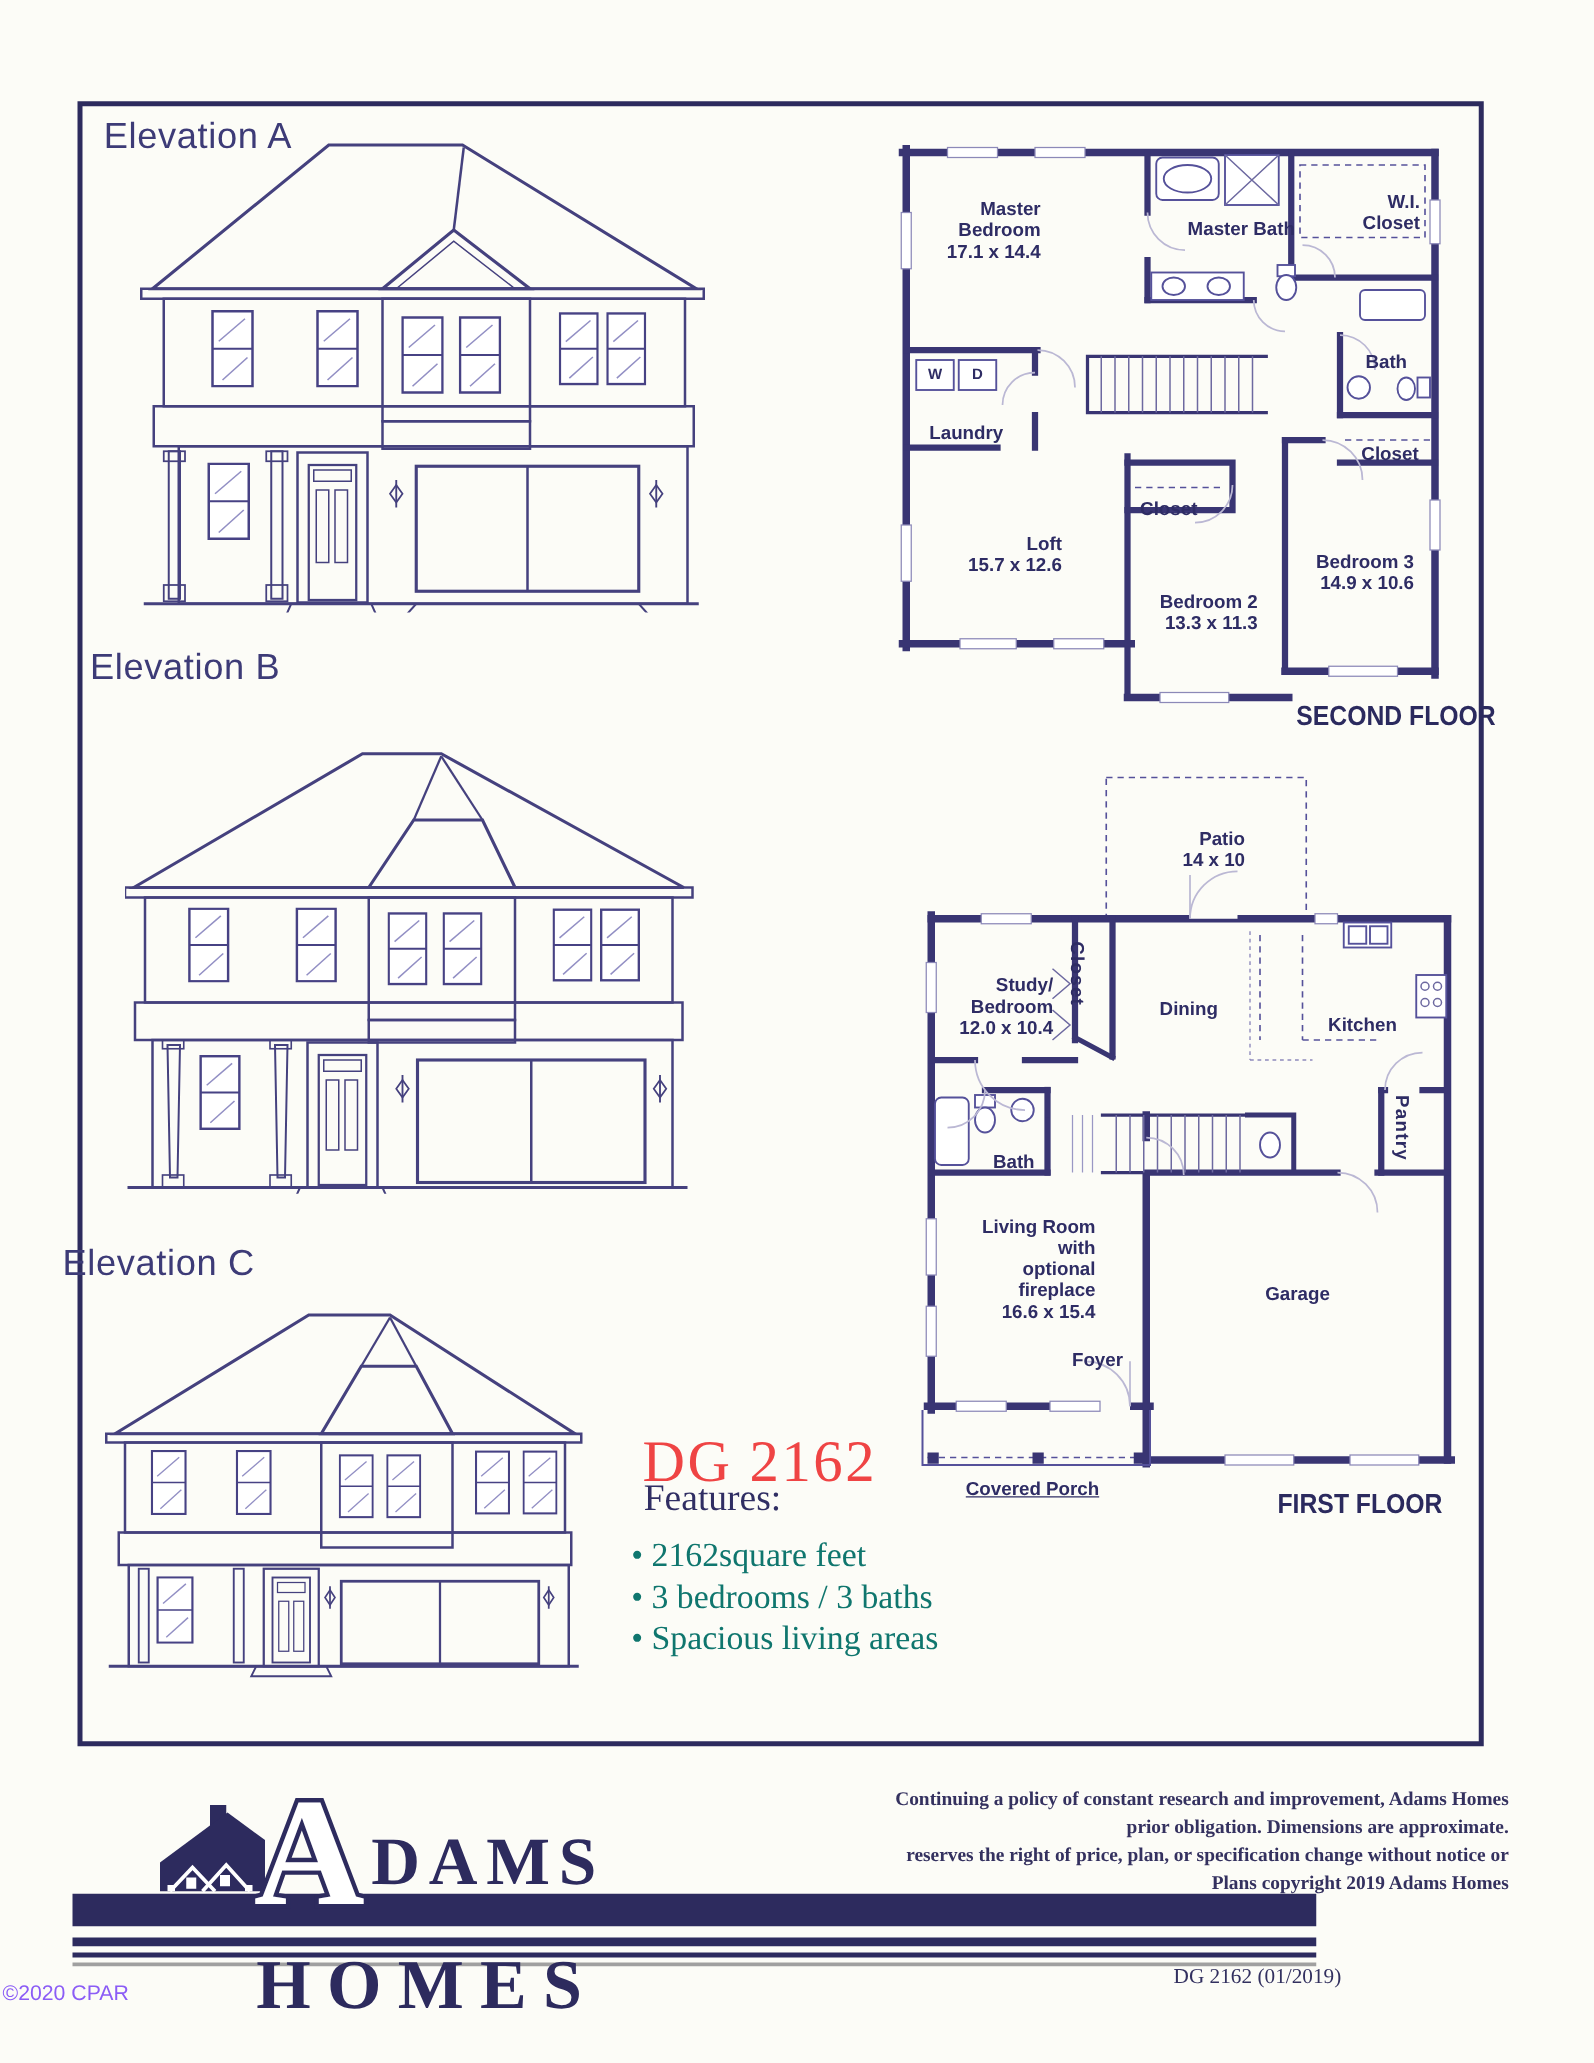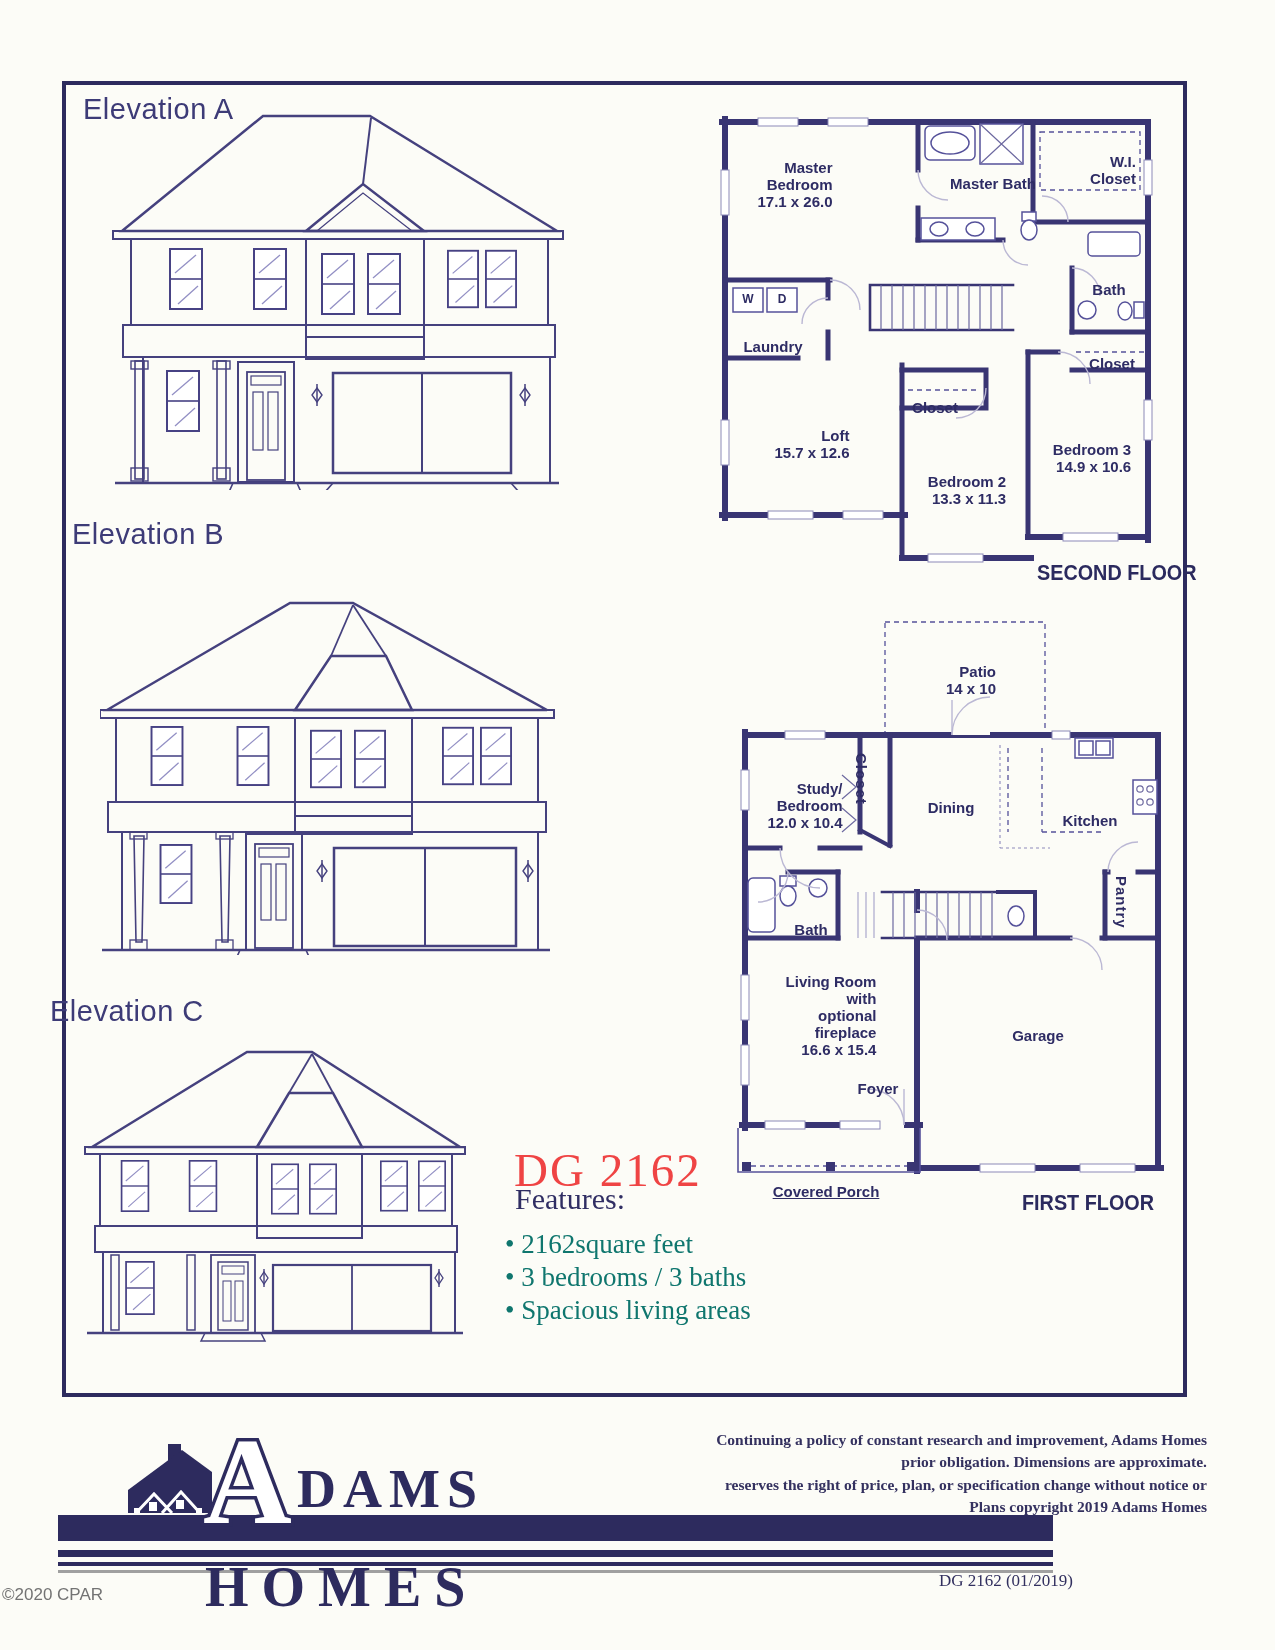--- a/index.html
+++ b/index.html
@@ -18,21 +18,21 @@
   .floor-caption{position:absolute;font:700 22px "Liberation Sans",sans-serif;color:#2b2a5e;
                  transform:scaleX(.9);transform-origin:left top;letter-spacing:0px;white-space:nowrap;}
   
   .plan-name{position:absolute;left:514px;top:1115px;font:400 47px "Liberation Serif",serif;color:#ef4444;letter-spacing:2px;margin-top:28px;}
   .features-title{position:absolute;left:515px;top:1182px;font:400 30px "Liberation Serif",serif;color:#302e63;}
   .features{position:absolute;left:505px;top:1228px;font:400 27px "Liberation Serif",serif;color:#0f766e;line-height:33px;}
   
   .disclaimer{position:absolute;right:89px;top:1429px;width:560px;text-align:right;
               font:700 15.5px "Liberation Serif",serif;color:#34315f;line-height:22.4px;}
   .plan-code{position:absolute;right:223px;top:1571px;font:400 17px "Liberation Serif",serif;color:#32305f;}
-  .scan-copyright{position:absolute;left:2px;top:1585px;font:400 17px "Liberation Sans",sans-serif;color:#737373;}
+  .scan-copyright{position:absolute;left:2px;top:1585px;font:400 17px "Liberation Sans",sans-serif;color:#8b5cf6;}
   
   svg .win-f{fill:#ffffff;stroke:#474284;stroke-width:2;}
   svg .gz{stroke:#928fc4;stroke-width:1.3;}
   svg .ln{stroke:#45417e;fill:none;}
   svg .pw{stroke:#393573;fill:none;stroke-linecap:square;}
   svg .w6{stroke-width:6;} svg .w5{stroke-width:5;} svg .w4{stroke-width:4;} svg .w3{stroke-width:2.6;}
   svg .thin{stroke:#6d69a0;stroke-width:1.2;fill:none;}
   svg .fix{stroke:#55519a;stroke-width:1.5;fill:#fff;}
   svg .arc{stroke:#bbb8d4;stroke-width:1.4;fill:none;}
   svg .dash{stroke:#55519a;stroke-width:1.3;fill:none;stroke-dasharray:5 4;}
@@ -389,21 +389,21 @@
       <rect x="75" y="541" width="40" height="8" class="wmk"></rect>
       <rect x="150" y="541" width="40" height="8" class="wmk"></rect>
       <rect x="290" y="584" width="55" height="8" class="wmk"></rect>
       <rect x="390" y="584" width="55" height="8" class="wmk"></rect>
     </g>
   </svg>
 
   <div class="rl" style="left:795px;top:142px;">
     <span>Master
 Bedroom</span>
-    <span class="rd">17.1 x 26.0</span>
+    <span class="rd">17.1 x 14.4</span>
   </div>
   <div class="rl" style="left:993px;top:158px;">
     <span>Master Bath</span>
   </div>
   <div class="rl" style="left:1113px;top:136px;">
     <span>W.I.
 Closet</span>
   </div>
   <div class="rl" style="left:1109px;top:264px;">
     <span>Bath</span>

